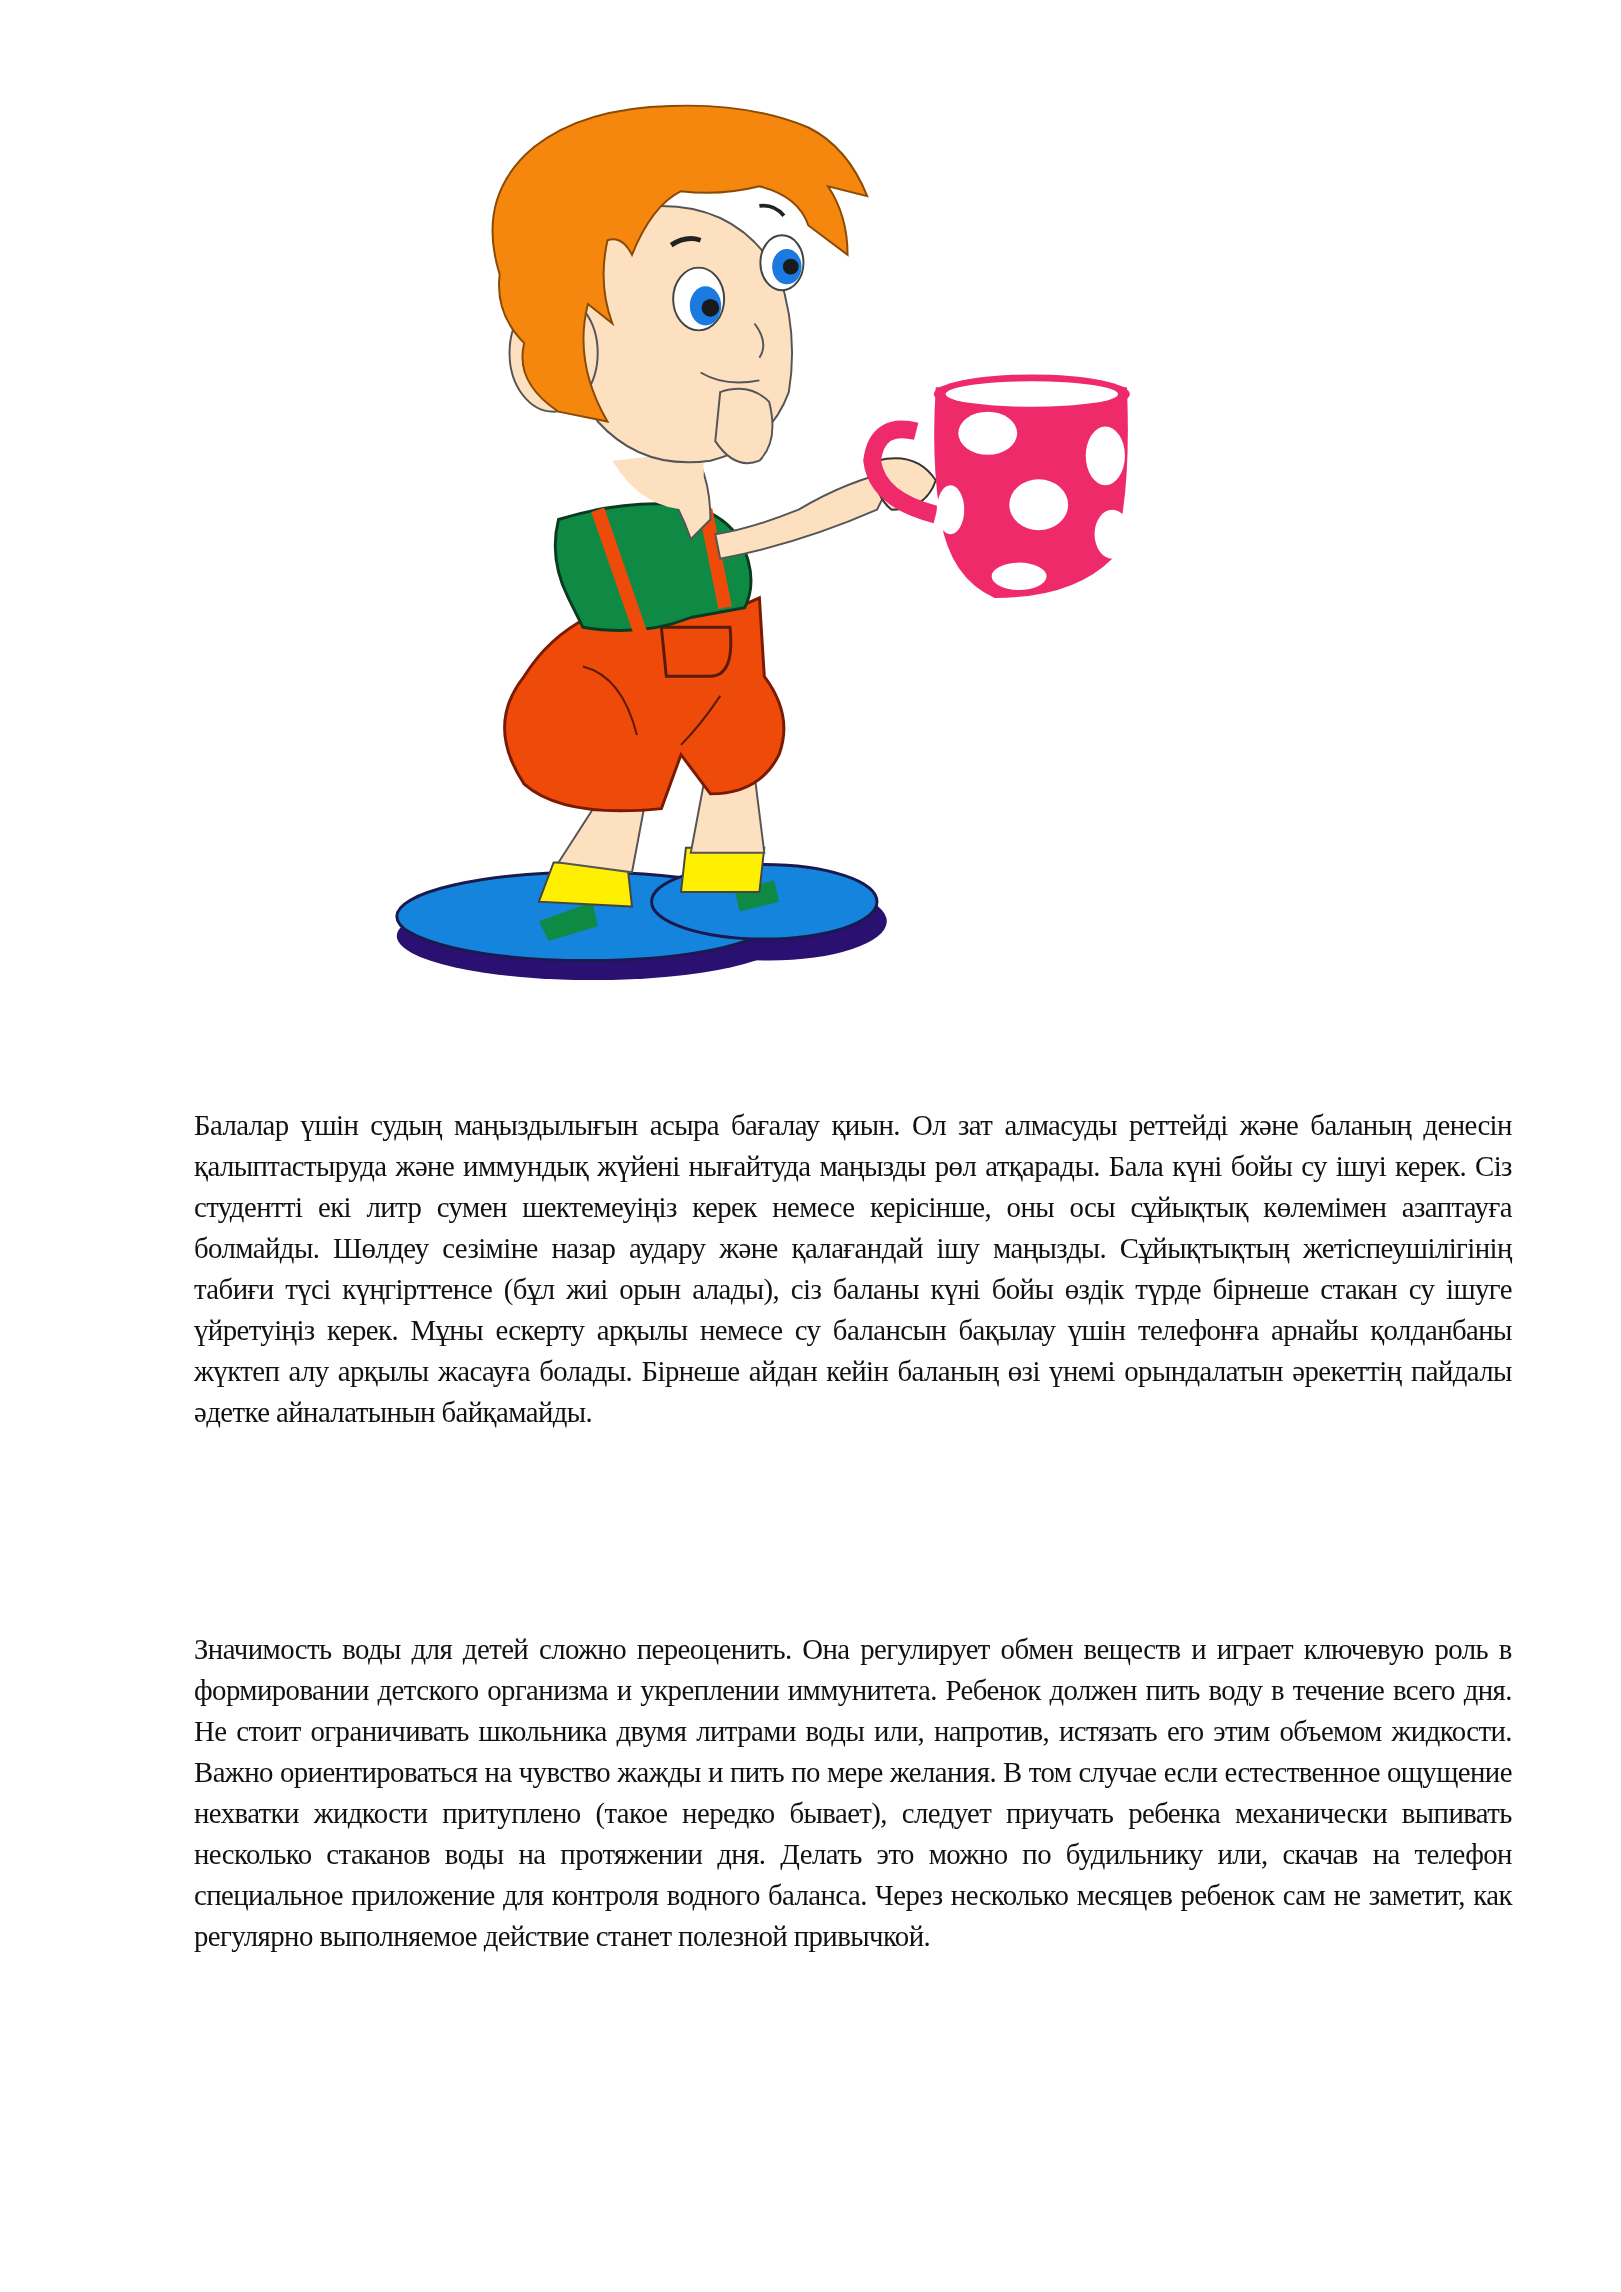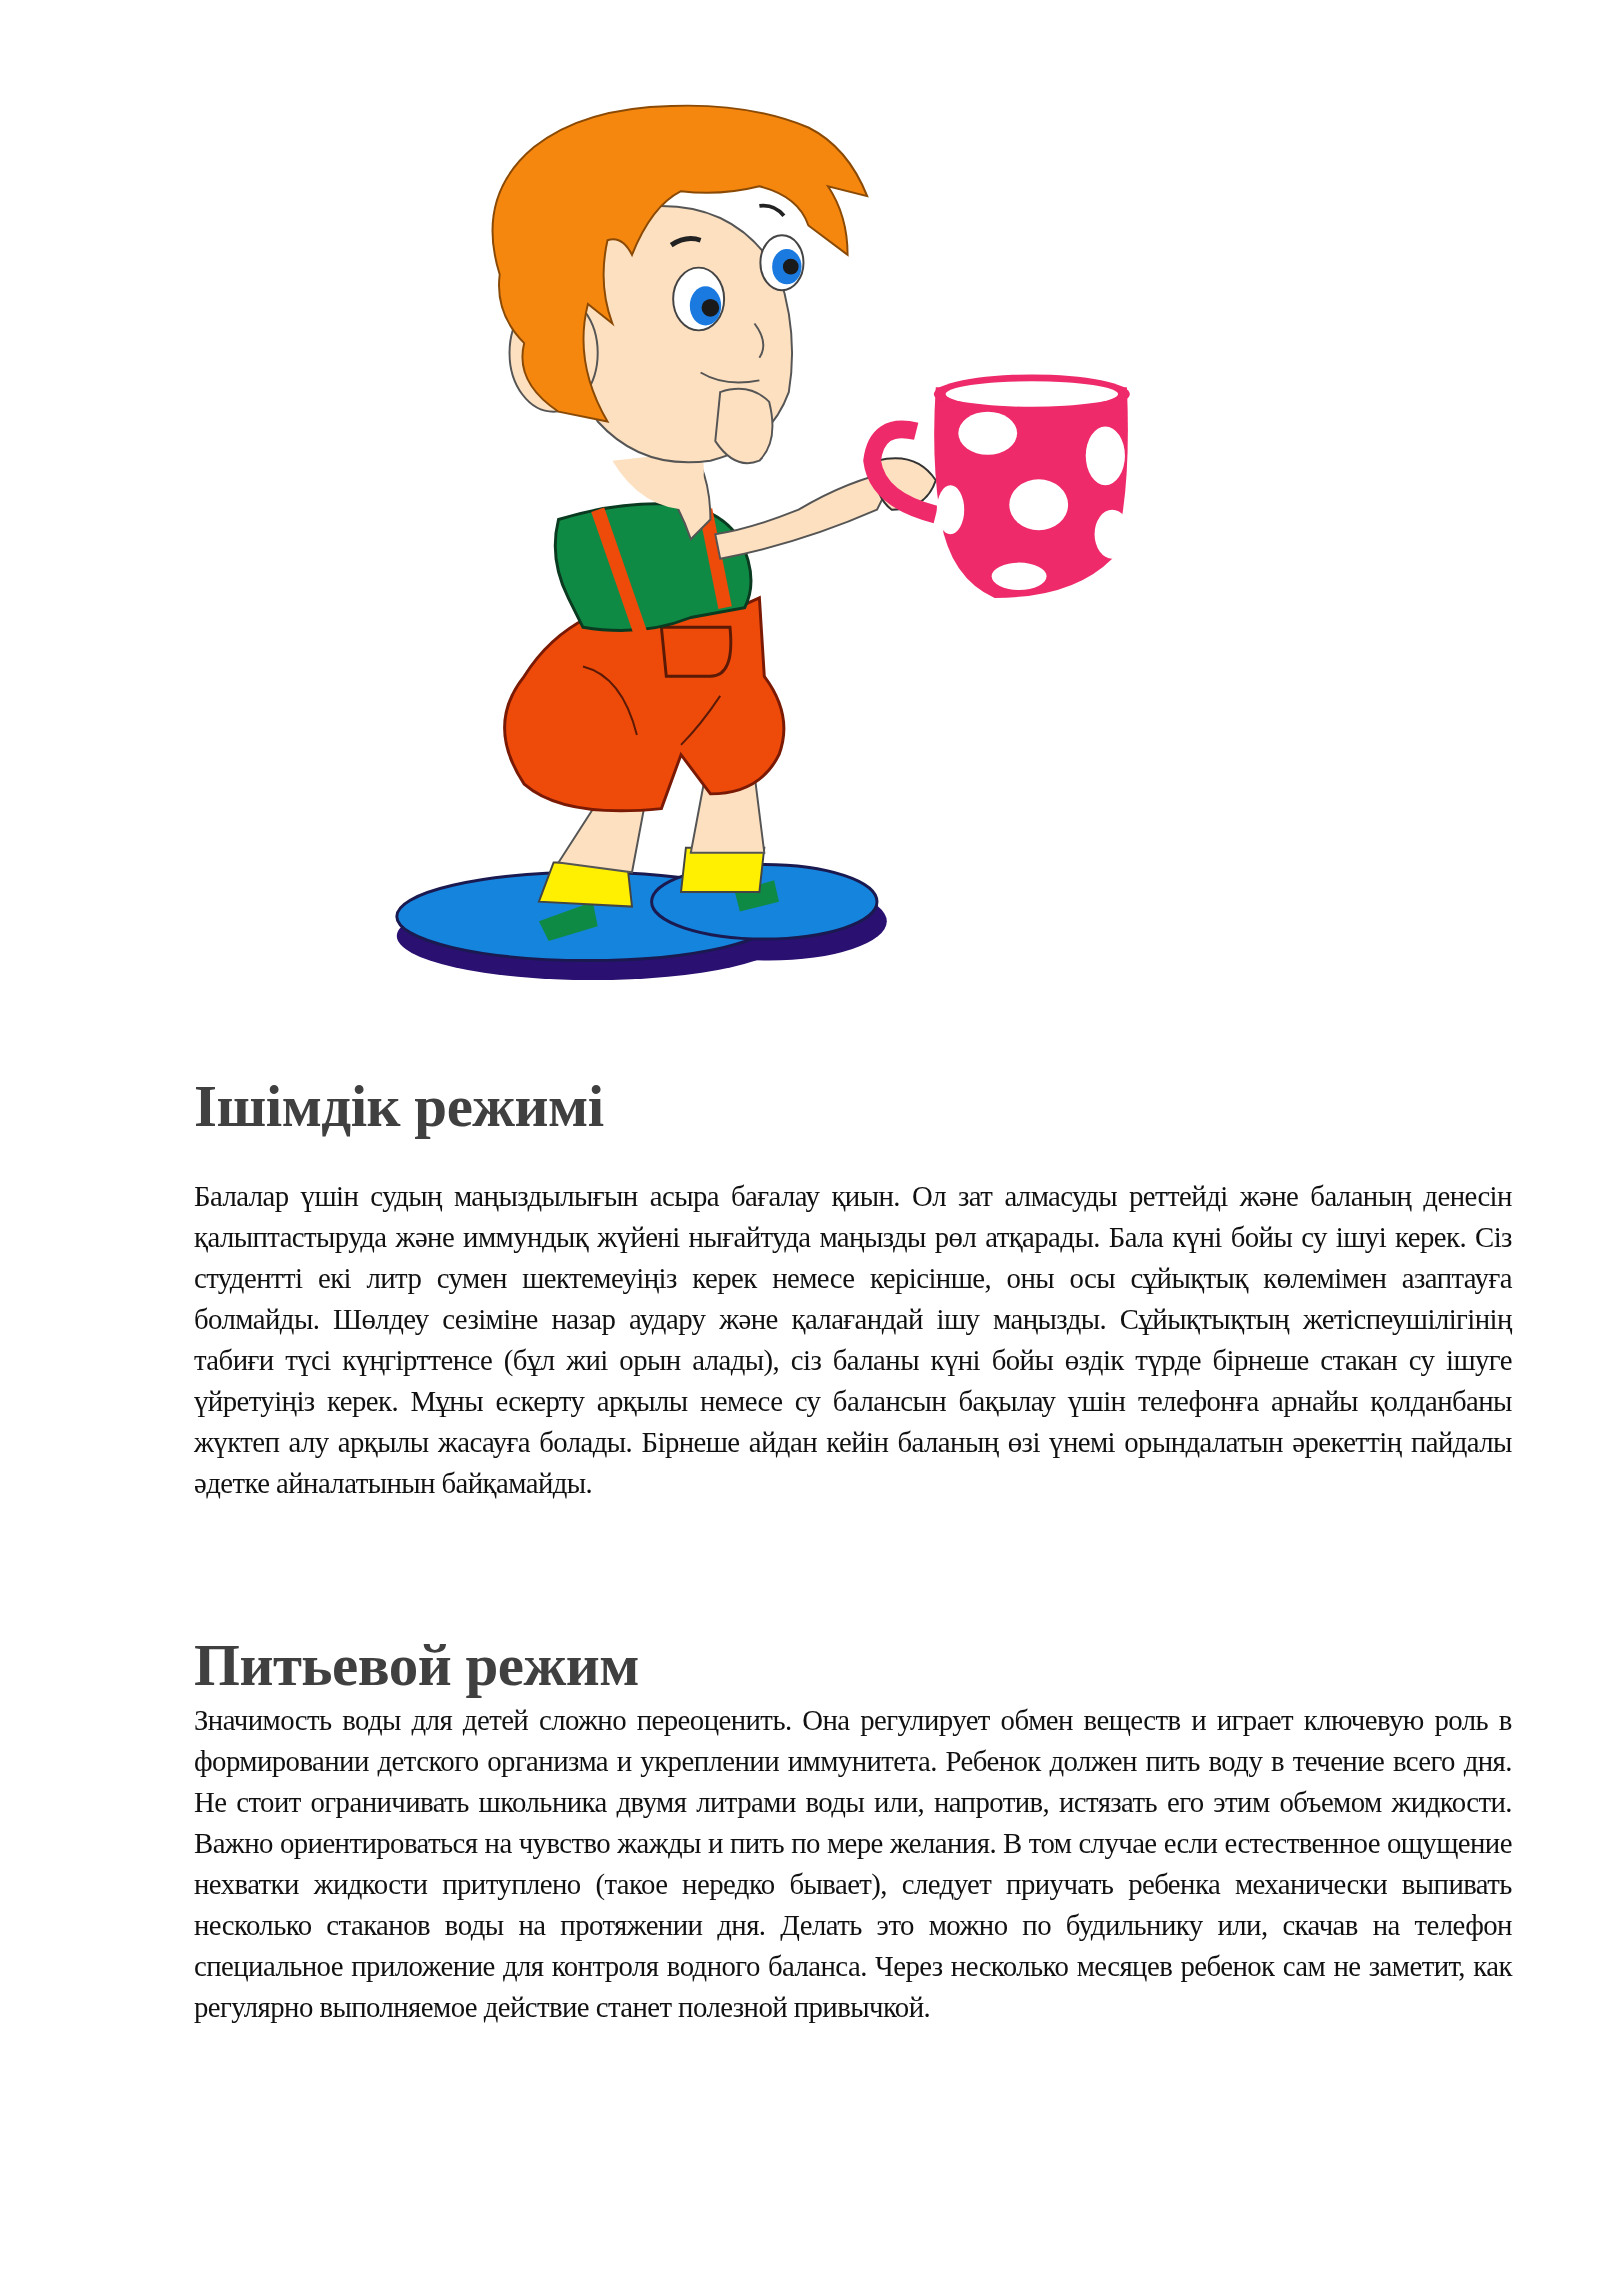--- a/index.html
+++ b/index.html
@@ -136,21 +136,19 @@
       <path d="M 340 350 Q 370 340 390 360 Q 400 400 380 420 Q 355 430 335 400 Z" fill="#fde0c0" stroke="#555" stroke-width="2"></path>
     </g>
 
     <g>
       <path d="M 115 230 Q 90 150 150 100 Q 200 60 290 58 Q 370 55 430 80 Q 470 100 490 150 L 450 140 Q 470 170 470 210 L 430 180 Q 420 150 380 140 Q 340 150 300 145 Q 270 160 250 210 Q 240 190 225 195 Q 215 240 230 280 L 205 260 Q 190 320 225 380 L 175 370 Q 130 340 140 300 Q 110 270 115 230 Z" fill="#f5870f" stroke="#8a4a05" stroke-width="2"></path>
     </g>
   </svg>
 </div>
 
 <div class="section" id="section-kz">
-  <h1 class="section-title">Ішімдік режимі</h1>
   <p class="section-body">Балалар үшін судың маңыздылығын асыра бағалау қиын. Ол зат алмасуды реттейді және баланың денесін қалыптастыруда және иммундық жүйені нығайтуда маңызды рөл атқарады. Бала күні бойы су ішуі керек. Сіз студентті екі литр сумен шектемеуіңіз керек немесе керісінше, оны осы сұйықтық көлемімен азаптауға болмайды. Шөлдеу сезіміне назар аудару және қалағандай ішу маңызды. Сұйықтықтың жетіспеушілігінің табиғи түсі күңгірттенсе (бұл жиі орын алады), сіз баланы күні бойы өздік түрде бірнеше стакан су ішуге үйретуіңіз керек. Мұны ескерту арқылы немесе су балансын бақылау үшін телефонға арнайы қолданбаны жүктеп алу арқылы жасауға болады. Бірнеше айдан кейін баланың өзі үнемі орындалатын әрекеттің пайдалы әдетке айналатынын байқамайды.</p>
 </div>
 
 <div class="section" id="section-ru">
-  <h1 class="section-title">Питьевой режим</h1>
   <p class="section-body">Значимость воды для детей сложно переоценить. Она регулирует обмен веществ и играет ключевую роль в формировании детского организма и укреплении иммунитета. Ребенок должен пить воду в течение всего дня. Не стоит ограничивать школьника двумя литрами воды или, напротив, истязать его этим объемом жидкости. Важно ориентироваться на чувство жажды и пить по мере желания. В том случае если естественное ощущение нехватки жидкости притуплено (такое нередко бывает), следует приучать ребенка механически выпивать несколько стаканов воды на протяжении дня. Делать это можно по будильнику или, скачав на телефон специальное приложение для контроля водного баланса. Через несколько месяцев ребенок сам не заметит, как регулярно выполняемое действие станет полезной привычкой.</p>
 </div>
 
 
 </body></html>

